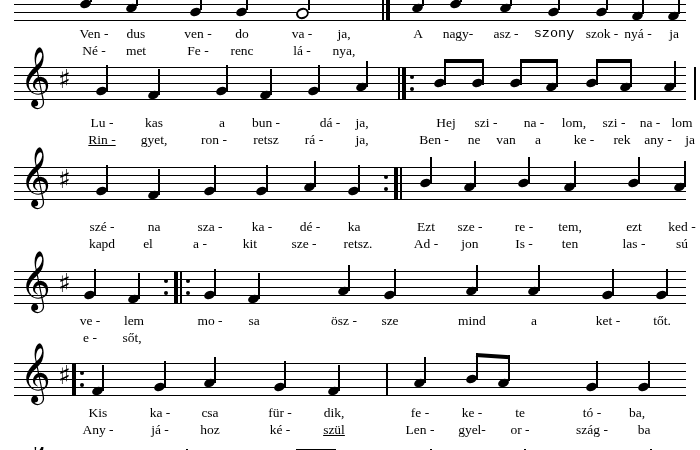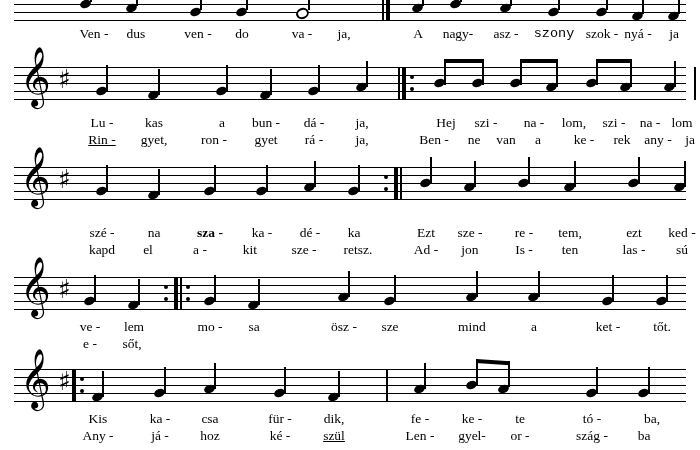--- a/index.html
+++ b/index.html
@@ -187,20 +187,28 @@
       <span style="left:288px;">va -</span>
       <span style="left:330px;">ja,</span>
       <span style="left:404px;">A</span>
       <span style="left:444px;">nagy-</span>
       <span style="left:492px;">asz -</span>
       <span style="left:540px;font-family:Liberation Mono, monospace;">szony</span>
       <span style="left:588px;">szok -</span>
       <span style="left:624px;">nyá -</span>
       <span style="left:660px;">ja</span>
     </div>
+    <div class="lyrics v2">
+      <span style="left:80px;">Né -</span>
+      <span style="left:122px;">met</span>
+      <span style="left:184px;">Fe -</span>
+      <span style="left:228px;">renc</span>
+      <span style="left:288px;">lá -</span>
+      <span style="left:330px;">nya,</span>
+    </div>
   </div>
 
   <div class="system" style="margin-top:12px;">
     <div class="staff">
       <div class="line l0"></div>
       <div class="line l1"></div>
       <div class="line l2"></div>
       <div class="line l3"></div>
       <div class="line l4"></div>
       <div class="clef">𝄞</div>
@@ -244,35 +252,35 @@
       <div class="note" style="left:650px; top:24px;"></div>
       <div class="stem" style="left:660px; top:2px;"></div>
       <div class="bar" style="left:680px;"></div>
     </div>
 
     <div class="lyrics" style="margin-top:8px;">
       <span style="left:88px;">Lu -</span>
       <span style="left:140px;">kas</span>
       <span style="left:208px;">a</span>
       <span style="left:252px;">bun -</span>
-      <span style="left:300px;">dá -</span>
+      <span style="left:316px;">dá -</span>
       <span style="left:348px;">ja,</span>
       <span style="left:432px;">Hej</span>
       <span style="left:472px;">szi -</span>
       <span style="left:520px;">na -</span>
       <span style="left:560px;">lom,</span>
       <span style="left:600px;">szi -</span>
       <span style="left:636px;">na -</span>
       <span style="left:668px;">lom</span>
     </div>
     <div class="lyrics v2">
       <span style="left:88px;text-decoration:underline;">Rin -</span>
       <span style="left:140px;">gyet,</span>
       <span style="left:200px;">ron -</span>
-      <span style="left:252px;">gyet</span>
+      <span style="left:252px;">retsz</span>
       <span style="left:300px;">rá -</span>
       <span style="left:348px;">ja,</span>
       <span style="left:420px;">Ben -</span>
       <span style="left:460px;">ne</span>
       <span style="left:492px;">van</span>
       <span style="left:524px;">a</span>
       <span style="left:570px;">ke -</span>
       <span style="left:608px;">rek</span>
       <span style="left:644px;">any -</span>
       <span style="left:676px;">ja</span>
@@ -313,24 +321,24 @@
       <div class="note" style="left:504px; top:20px;"></div>
       <div class="stem" style="left:514px; top:-2px;"></div>
       <div class="note" style="left:550px; top:24px;"></div>
       <div class="stem" style="left:560px; top:2px;"></div>
       <div class="note" style="left:614px; top:20px;"></div>
       <div class="stem" style="left:624px; top:-2px;"></div>
       <div class="note" style="left:660px; top:24px;"></div>
       <div class="stem" style="left:670px; top:2px;"></div>
     </div>
 
-    <div class="lyrics" style="margin-top:18px;">
+    <div class="lyrics" style="margin-top:12px;">
       <span style="left:88px;">szé -</span>
       <span style="left:140px;">na</span>
-      <span style="left:196px;font-weight:bold;">sza -</span>
+      <span style="left:196px;">sza -</span>
       <span style="left:248px;">ka -</span>
       <span style="left:296px;">dé -</span>
       <span style="left:340px;">ka</span>
       <span style="left:412px;">Ezt</span>
       <span style="left:456px;">sze -</span>
       <span style="left:510px;">re -</span>
       <span style="left:556px;">tem,</span>
       <span style="left:620px;">ezt</span>
       <span style="left:668px;">ked -</span>
     </div>
@@ -448,21 +456,21 @@
     <div class="lyrics" style="margin-top:2px;">
       <span style="left:84px;">Kis</span>
       <span style="left:146px;">ka -</span>
       <span style="left:196px;">csa</span>
       <span style="left:266px;">für -</span>
       <span style="left:320px;">dik,</span>
       <span style="left:406px;">fe -</span>
       <span style="left:458px;">ke -</span>
       <span style="left:506px;">te</span>
       <span style="left:578px;">tó -</span>
-      <span style="left:638px;">ba,</span>
+      <span style="left:623px;">ba,</span>
     </div>
     <div class="lyrics v2">
       <span style="left:84px;">Any -</span>
       <span style="left:146px;">já -</span>
       <span style="left:196px;">hoz</span>
       <span style="left:266px;">ké -</span>
       <span style="left:320px;text-decoration:underline;">szül</span>
       <span style="left:406px;">Len -</span>
       <span style="left:458px;">gyel-</span>
       <span style="left:506px;">or -</span>

